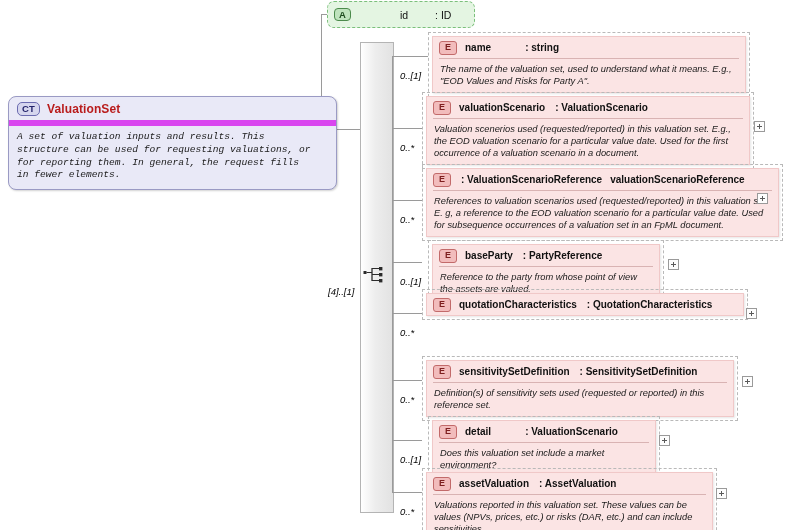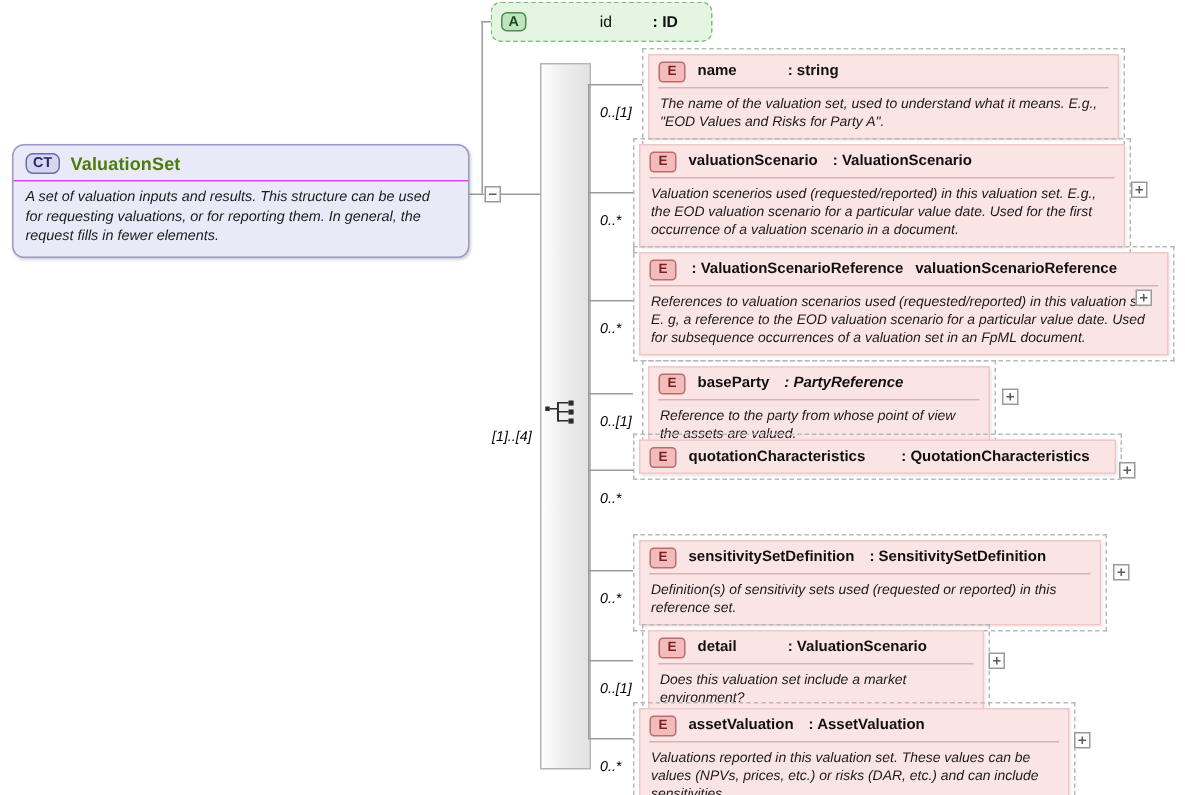--- a/index.html
+++ b/index.html
@@ -7,49 +7,49 @@
     width:790px;height:530px;background:#ffffff;position:relative;
     font-family:"Liberation Sans", sans-serif;overflow:hidden;
   }
   .canvas{position:absolute;inset:0;}
 
   
   .node{position:absolute;box-sizing:border-box;}
 
   
   .ct-box{
-    left:8px;top:96px;width:305px;
+    left:8px;top:96px;width:329px;
     background:#e9e9f7;border:1px solid #9a9ac4;border-radius:8px;
     box-shadow:1px 1px 2px rgba(0,0,0,.18);
   }
   .ct-head{display:flex;align-items:center;gap:7px;padding:5px 8px 4px 8px;}
   .badge-ct{
     display:inline-block;border:1px solid #6b6bb0;border-radius:5px;
     background:#d6d6ee;color:#24246b;font-size:9.5px;font-weight:bold;
     padding:1px 4px;line-height:1.05;letter-spacing:.2px;
   }
-  .ct-title{font-size:12px;font-weight:bold;color:#4d7c0f;letter-spacing:.1px;}
+  .ct-title{font-size:12px;font-weight:bold;color:#b91c1c;letter-spacing:.1px;}
   .ct-body{
-    border-top:1px solid #d946ef;padding:5px 20px 7px 8px;
-    font-size:9.6px;font-style:italic;color:#1a1a1a;line-height:1.33;
+    border-top:6px solid #d946ef;padding:5px 20px 7px 8px;
+    font-size:9.6px;font-style:italic;color:#1a1a1a;line-height:1.33;font-family:Liberation Mono, monospace;
   }
 
   
   .attr-box{
     left:327px;top:1px;width:148px;height:27px;
     background:#e4f5e2;border:1px dashed #7bbf7b;border-radius:7px;
   }
   .attr-inner{display:flex;align-items:center;height:100%;padding-left:6px;gap:9px;}
   .badge-a{
     display:inline-block;border:1px solid #4b8a4b;border-radius:4px;
     background:#bfe3bd;color:#1d4a1d;font-size:9.5px;font-weight:bold;
     padding:0px 4px;line-height:1.25;
   }
   .attr-name{font-size:10.5px;color:#111;padding-left:40px;}
-  .attr-type{font-size:10.5px;color:#111;margin-left:18px;font-weight:bold;}
+  .attr-type{font-size:10.5px;color:#111;margin-left:18px;}
 
   
   .el{
     background:transparent;border:1px dashed #b9b9b9;padding:3px;
   }
   .el-inner{
     background:#fbe4e4;border:1px solid #f0c8c8;
     box-shadow:1px 1px 2px rgba(0,0,0,.10);
   }
   .el-head{display:flex;align-items:center;gap:8px;padding:4px 7px 3px 6px;}
@@ -143,21 +143,21 @@
   </div>
 
   <div class="node attr-box">
     <div class="attr-inner">
       <span class="badge-a">A</span>
       <span class="attr-name">id</span>
       <span class="attr-type">: ID</span>
     </div>
   </div>
 
-  <div class="card" style="left:328px;top:263px;">[1]..[4]</div>
+  <div class="card" style="left:328px;top:263px;">[4]..[1]</div>
 
   <div class="card" style="left:400px;top:47px;">0..[1]</div>
   <div class="node el" style="left:428px;top:32px;width:322px;">
     <div class="el-inner">
       <div class="el-head">
         <span class="badge-e">E</span>
         <span class="el-title">name</span>
         <span class="el-title" style="margin-left:26px;">: string</span>
       </div>
       <div class="el-doc">The name of the valuation set, used to understand what it means. E.g., "EOD Values and Risks for Party A".</div>
@@ -189,34 +189,34 @@
     </div>
   </div>
   <div class="exp plus" style="left:757px;top:193px;"></div>
 
   <div class="card" style="left:400px;top:253px;">0..[1]</div>
   <div class="node el" style="left:428px;top:240px;width:236px;">
     <div class="el-inner">
       <div class="el-head">
         <span class="badge-e">E</span>
         <span class="el-title">baseParty</span>
-        <span class="el-title" style="margin-left:2px;font-style:italic;">: PartyReference</span>
+        <span class="el-title" style="margin-left:2px;">: PartyReference</span>
       </div>
       <div class="el-doc">Reference to the party from whose point of view the assets are valued.</div>
     </div>
   </div>
   <div class="exp plus" style="left:668px;top:259px;"></div>
 
   <div class="card" style="left:400px;top:304px;">0..*</div>
   <div class="node el" style="left:422px;top:289px;width:326px;">
     <div class="el-inner">
       <div class="el-head">
         <span class="badge-e">E</span>
         <span class="el-title">quotationCharacteristics</span>
-        <span class="el-title" style="margin-left:16px;">: QuotationCharacteristics</span>
+        <span class="el-title" style="margin-left:2px;">: QuotationCharacteristics</span>
       </div>
     </div>
   </div>
   <div class="exp plus" style="left:746px;top:308px;"></div>
 
   <div class="card" style="left:400px;top:371px;">0..*</div>
   <div class="node el" style="left:422px;top:356px;width:316px;">
     <div class="el-inner">
       <div class="el-head">
         <span class="badge-e">E</span>

